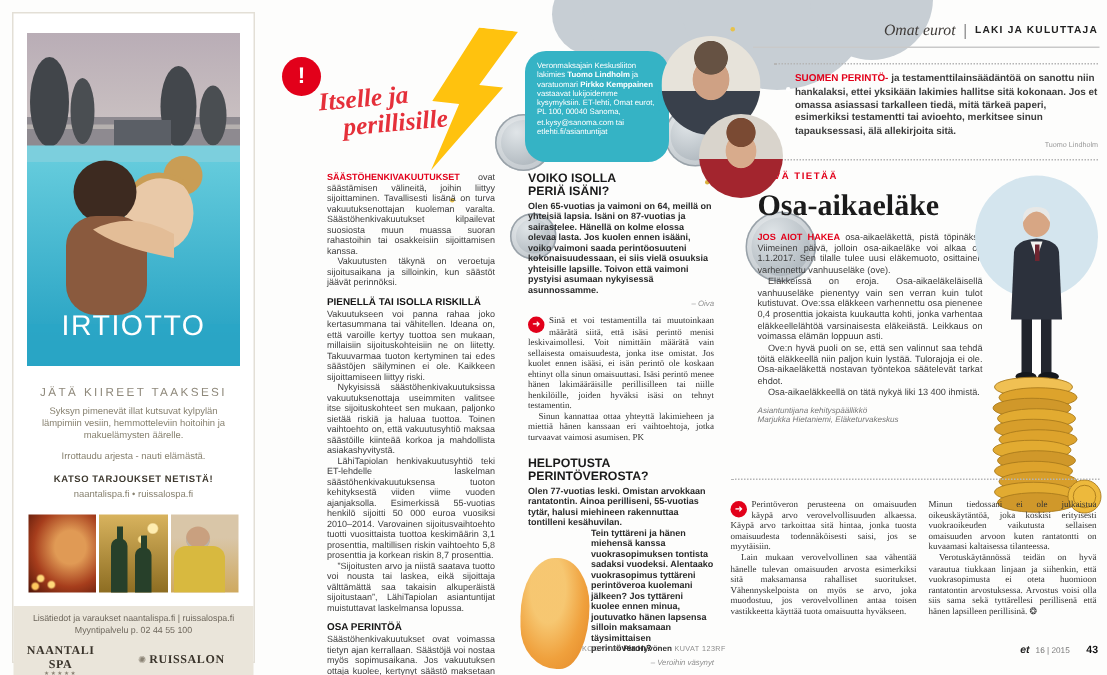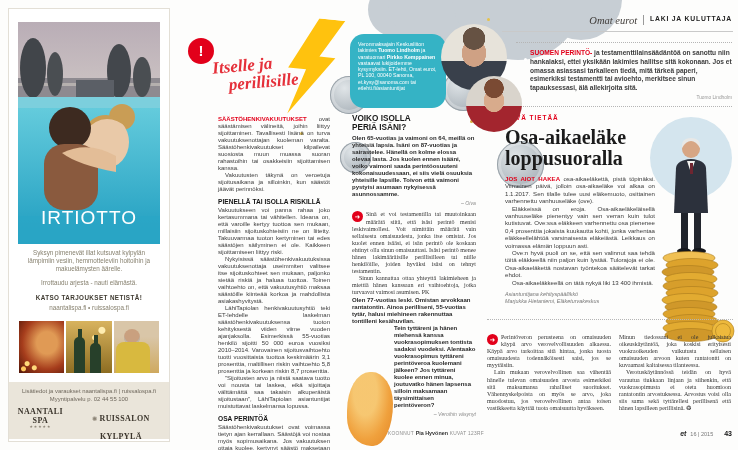--- a/index.html
+++ b/index.html
@@ -41,21 +41,21 @@
   .logo1 .stars{font-size:3.8px;letter-spacing:1px;color:#8a8274;line-height:4px}
   .logo2 .emblem{font-size:6.5px;color:#8a8274;margin-right:2px}
 
   
   .cloud{position:absolute;background:#c7ced4;border-radius:50%}
   .dot{position:absolute;border-radius:50%}
   .lightning{left:282px;top:18px;transform:rotate(6deg)}
   .coin{position:absolute;border-radius:50%;background:radial-gradient(circle at 38% 32%,#e0e5e8,#b5bdc3 62%,#a3abb2);box-shadow:inset 0 0 0 1px #99a2a9,inset 0 0 0 4px rgba(255,255,255,.28)}
   .excl{left:188px;top:38px;width:26px;height:26px;border-radius:50%;background:#e2001a;color:#fff;font-weight:bold;font-size:15px;text-align:center;line-height:26px}
 
-  .mag-header{top:15px;right:6px;display:flex;align-items:flex-start;gap:6px}
+  .mag-header{top:15px;right:6px;display:flex;align-items:center;gap:6px}
   .mag-section{font-family:"Liberation Serif",serif;font-style:italic;font-size:10.5px;color:#3f3b38}
   .mag-div{width:1px;height:10px;background:#9a9a9a}
   .mag-cat{font-size:6.8px;font-weight:bold;letter-spacing:.8px;color:#222}
   .header-rule{top:31px;left:502px;width:231px;border-top:1px solid #c9c9c9}
   .dotrule{border-top:1.6px dotted #b5b5b5;height:0}
 
   .script-head{left:213px;top:56px;transform:rotate(-5deg);color:#e5303a;font-family:"Liberation Serif",serif;font-style:italic;font-weight:bold;line-height:1}
   .script-head .l1{font-size:17px}
   .script-head .l2{font-size:17px;margin-left:15px;margin-top:1px}
 
@@ -143,20 +143,21 @@
       <path d="M66 110 Q86 86 110 106 Q106 94 88 93 Q72 93 66 110" fill="#c99d55"></path>
       <circle cx="52" cy="106" r="21" fill="#3d2a20"></circle>
       <rect x="26" y="122" width="54" height="66" rx="20" fill="#8a5a3e"></rect>
       <path d="M98 134 Q70 118 44 131 Q60 143 98 150 Z" fill="#e3bd97"></path>
       <rect y="194" width="142" height="28" fill="#2aa6c6" opacity=".85"></rect>
     </svg>
     <div class="ad-photo-title">
       <div class="t1">IRTIOTTO</div>
     </div>
   </div>
+  <div class="ad-tagline">JÄTÄ KIIREET TAAKSESI</div>
   <p class="ad-body">Syksyn pimenevät illat kutsuvat kylpylän lämpimiin vesiin, hemmotteleviin hoitoihin ja makuelämysten äärelle.</p>
   <p class="ad-body2">Irrottaudu arjesta - nauti elämästä.</p>
   <div class="ad-cta">KATSO TARJOUKSET NETISTÄ!</div>
   <div class="ad-urls">naantalispa.fi • ruissalospa.fi</div>
   <div class="ad-strip">
     <div class="strip-massage"></div>
     <div class="strip-champagne">
       <span class="bottle" style="left:8px"></span>
       <span class="bottle" style="left:24px;height:34px"></span>
     </div>
@@ -236,21 +237,20 @@
 <div class="quote abs">
   <span class="lead-red">SUOMEN PERINTÖ-</span><span> ja testamenttilainsäädäntöä on sanottu niin hankalaksi, ettei yksikään lakimies hallitse sitä kokonaan. Jos et omassa asiassasi tarkalleen tiedä, mitä tärkeä paperi, esimerkiksi testamentti tai avioehto, merkitsee sinun tapauksessasi, älä allekirjoita sitä.</span>
   <div class="sig">Tuomo Lindholm</div>
 </div>
 <div class="dotrule abs" style="left:516px;top:106px;width:216px"></div>
 
 <div class="tip abs">
   <div class="tip-label">HYVÄ TIETÄÄ</div>
   <div class="tip-title">
     <div>Osa-aikaeläke</div>
-    <div>loppusuoralla</div>
   </div>
   <div class="tip-body">
     <p><span class="lead-red">JOS AIOT HAKEA</span><span> osa-aikaeläkettä, pistä töpinäksi. Viimeinen päivä, jolloin osa-aikaeläke voi alkaa on 1.1.2017. Sen tilalle tulee uusi eläkemuoto, osittainen varhennettu vanhuuseläke (ove).</span></p>
     <p>Eläkkeissä on eroja. Osa-aikaeläkeläisellä vanhuuseläke pienentyy vain sen verran kuin tulot kutistuvat. Ove:ssa eläkkeen varhennettu osa pienenee 0,4 prosenttia jokaista kuukautta kohti, jonka varhentaa eläkkeellelähtöä varsinaisesta eläkeiästä. Leikkaus on voimassa elämän loppuun asti.</p>
     <p>Ove:n hyvä puoli on se, että sen valinnut saa tehdä töitä eläkkeellä niin paljon kuin lystää. Tulorajoja ei ole. Osa-aikaeläkettä nostavan työntekoa säätelevät tarkat ehdot.</p>
     <p>Osa-aikaeläkkeellä on tätä nykyä liki 13 400 ihmistä.</p>
     <div class="tip-credit">
       <div>Asiantuntijana kehityspäällikkö</div>
       <div>Marjukka Hietaniemi, Eläketurvakeskus</div>
     </div>
@@ -290,20 +290,24 @@
 
 <div class="col col2">
   <div class="qhead">
     <div>VOIKO ISOLLA</div>
     <div>PERIÄ ISÄNI?</div>
   </div>
   <div class="qtext">Olen 65-vuotias ja vaimoni on 64, meillä on yhteisiä lapsia. Isäni on 87-vuotias ja sairastelee. Hänellä on kolme elossa olevaa lasta. Jos kuolen ennen isääni, voiko vaimoni saada perintöosuuteni kokonaisuudessaan, ei siis vielä osuuksia yhteisille lapsille. Toivon että vaimoni pystyisi asumaan nykyisessä asunnossamme.</div>
   <div class="qsig">– Oiva</div>
   <p class="ans"><span class="ans-icon">➜</span><span>Sinä et voi testamentilla tai muutoinkaan määrätä siitä, että isäsi perintö menisi leskivaimollesi. Voit nimittäin määrätä vain sellaisesta omaisuudesta, jonka itse omistat. Jos kuolet ennen isääsi, ei isän perintö ole koskaan ehtinyt olla sinun omaisuuttasi. Isäsi perintö menee hänen lakimääräisille perillisilleen tai niille henkilöille, joiden hyväksi isäsi on tehnyt testamentin.</span></p>
   <p class="ans">Sinun kannattaa ottaa yhteyttä lakimieheen ja miettiä hänen kanssaan eri vaihtoehtoja, jotka turvaavat vaimosi asumisen. PK</p>
+  <div class="qhead qhead2">
+    <div>HELPOTUSTA</div>
+    <div>PERINTÖVEROSTA?</div>
+  </div>
   <div class="qtext">Olen 77-vuotias leski. Omistan arvokkaan rantatontin. Ainoa perilliseni, 55-vuotias tytär, halusi miehineen rakennuttaa tontilleni kesähuvilan.</div>
   <div class="qtext q2b">Tein tyttäreni ja hänen miehensä kanssa vuokrasopimuksen tontista sadaksi vuodeksi. Alentaako vuokrasopimus tyttäreni perintöveroa kuolemani jälkeen? Jos tyttäreni kuolee ennen minua, joutuvatko hänen lapsensa silloin maksamaan täysimittaisen perintöveron?</div>
   <div class="qsig">– Veroihin väsynyt</div>
 </div>
 
 <div class="col col3">
   <p class="ans"><span class="ans-icon">➜</span><span>Perintöveron perusteena on omaisuuden käypä arvo verovelvollisuuden alkaessa. Käypä arvo tarkoittaa sitä hintaa, jonka tuosta omaisuudesta todennäköisesti saisi, jos se myytäisiin.</span></p>
   <p class="ans">Lain mukaan verovelvollinen saa vähentää hänelle tulevan omaisuuden arvosta esimerkiksi sitä maksamansa rahalliset suoritukset. Vähennyskelpoista on myös se arvo, joka muodostuu, jos verovelvollinen antaa toisen vastikkeetta käyttää tuota omaisuutta hyväkseen.</p>
 </div>
 <div class="col col4">

